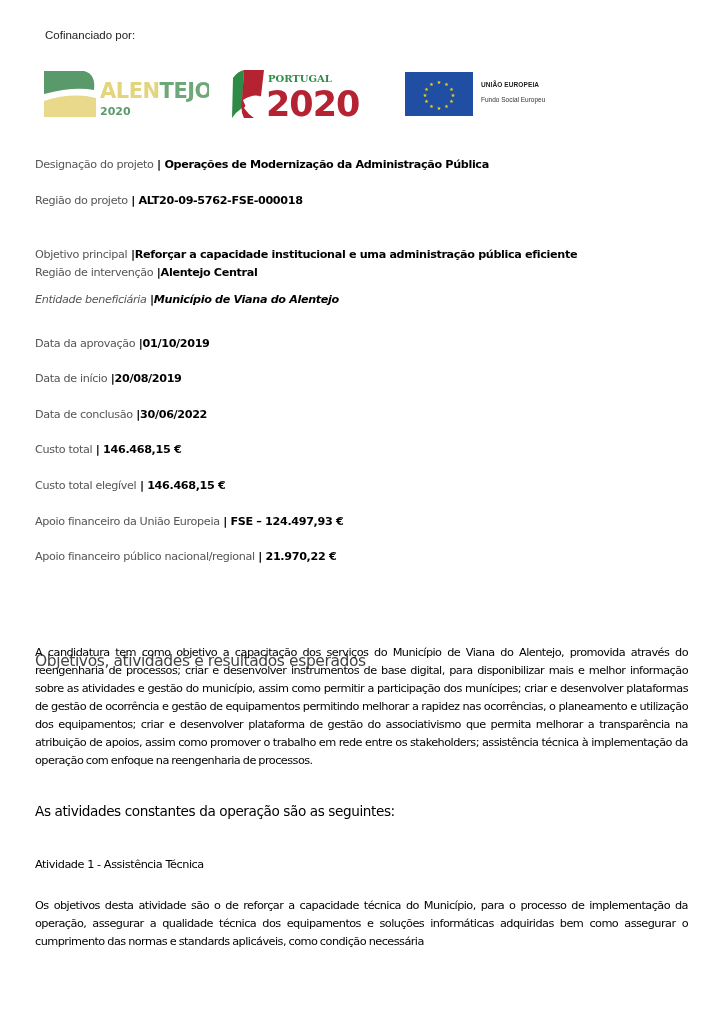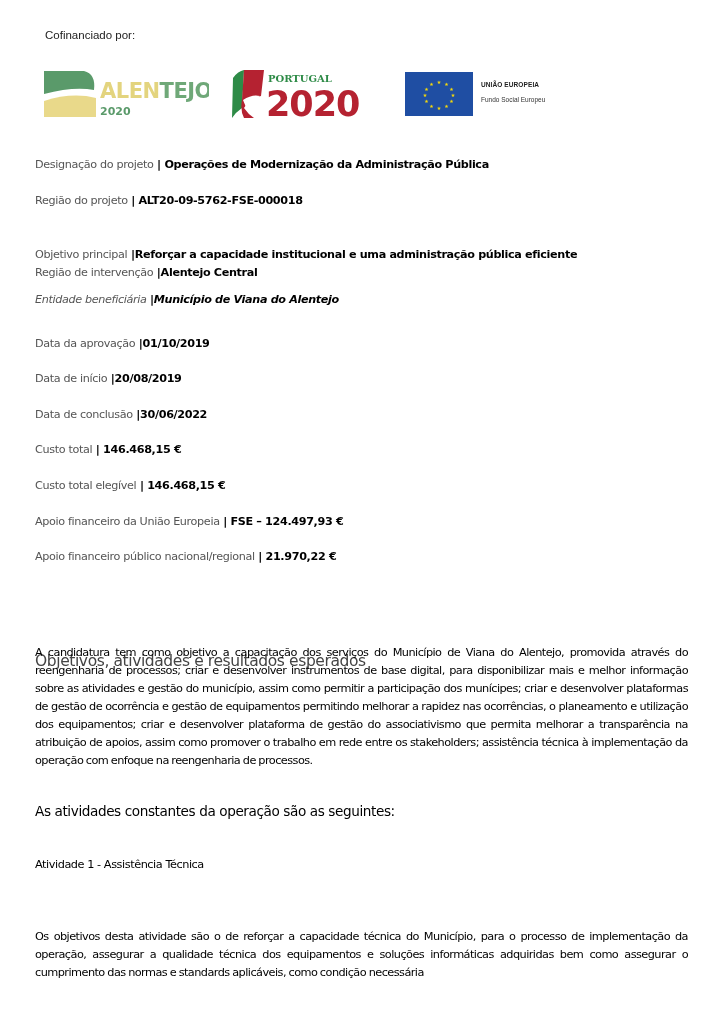--- a/index.html
+++ b/index.html
@@ -80,13 +80,13 @@
 <div class="field" style="top:408px;"><span class="lbl">Data de conclusão</span><span class="sep"> |</span><span class="val">30/06/2022</span></div>
 <div class="field" style="top:443px;"><span class="lbl">Custo total</span><span class="sep"> | </span><span class="val">146.468,15 €</span></div>
 <div class="field" style="top:479px;"><span class="lbl">Custo total elegível</span><span class="sep"> | </span><span class="val">146.468,15 €</span></div>
 <div class="field" style="top:515px;"><span class="lbl">Apoio financeiro da União Europeia</span><span class="sep"> | </span><span class="val">FSE – 124.497,93 €</span></div>
 <div class="field" style="top:550px;"><span class="lbl">Apoio financeiro público nacional/regional</span><span class="sep"> | </span><span class="val">21.970,22 €</span></div>
 
 <div class="h1">Objetivos, atividades e resultados esperados</div>
 <div class="para" style="top:644px;">A candidatura tem como objetivo a capacitação dos serviços do Município de Viana do Alentejo, promovida através do reengenharia de processos; criar e desenvolver instrumentos de base digital, para disponibilizar mais e melhor informação  sobre as atividades e gestão do município, assim como permitir a participação dos munícipes; criar e desenvolver plataformas de gestão de ocorrência e gestão de equipamentos permitindo melhorar a rapidez nas ocorrências, o planeamento e utilização dos equipamentos; criar e desenvolver plataforma de gestão do associativismo que permita melhorar a transparência na atribuição de apoios, assim como promover o trabalho em rede entre os stakeholders; assistência técnica à implementação da operação com enfoque na reengenharia de processos.</div>
 <div class="h2">As atividades constantes da operação são as seguintes:</div>
 <div class="h3">Atividade 1 - Assistência Técnica</div>
-<div class="para" style="top:928px;">Os objetivos desta atividade são o de reforçar a capacidade técnica do Município, para o processo de implementação da operação, assegurar a qualidade técnica dos equipamentos e soluções informáticas adquiridas bem como assegurar o cumprimento das normas e standards aplicáveis, como condição necessária</div>
+<div class="para" style="top:897px;">Os objetivos desta atividade são o de reforçar a capacidade técnica do Município, para o processo de implementação da operação, assegurar a qualidade técnica dos equipamentos e soluções informáticas adquiridas bem como assegurar o cumprimento das normas e standards aplicáveis, como condição necessária</div>
 
 </body></html>

